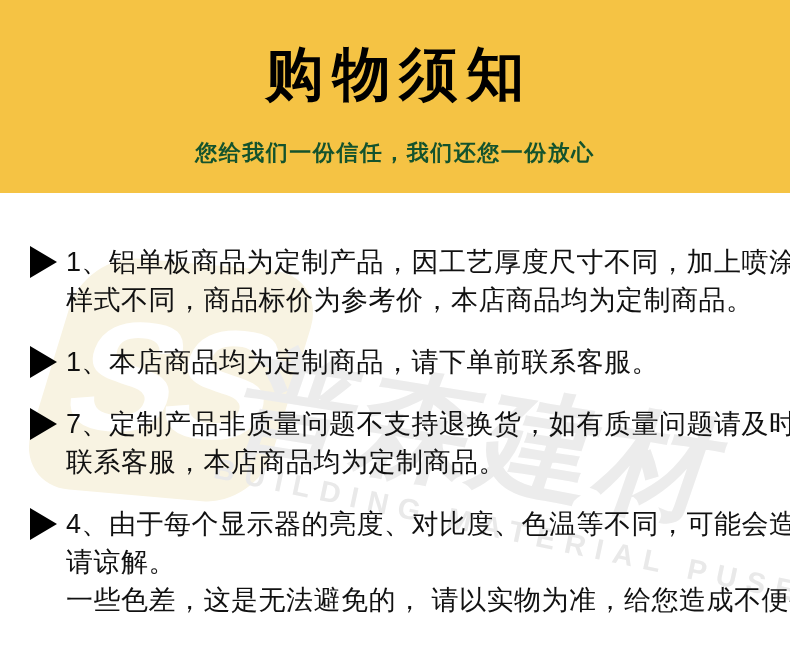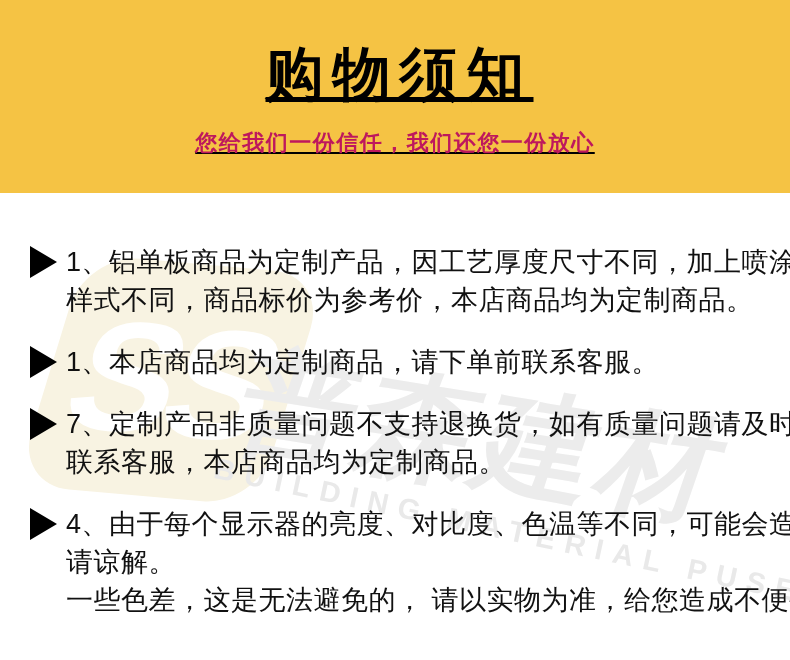--- a/index.html
+++ b/index.html
@@ -16,36 +16,35 @@
     overflow: hidden;
   }
   
   .banner {
     position: relative;
     width: 100%;
     height: 193px;
     background: #F5C344;
     text-align: center;
     z-index: 2;
-    text-decoration: underline;
   }
   .banner-title {
     padding-top: 42px;
     font-size: 58px;
     line-height: 1.1;
     font-weight: 900;
     color: #000000;
     letter-spacing: 9px;
     text-indent: 9px;
   }
   .banner-subtitle {
-    margin-top: 22px;
+    margin-top: 32px;
     font-size: 22px;
     font-weight: 700;
-    color: #be185d;
+    color: #14532d;
     letter-spacing: 1.5px;
   }
   
   .watermark {
     position: absolute;
     inset: 0;
     overflow: hidden;
     z-index: 0;
     pointer-events: none;
   }

